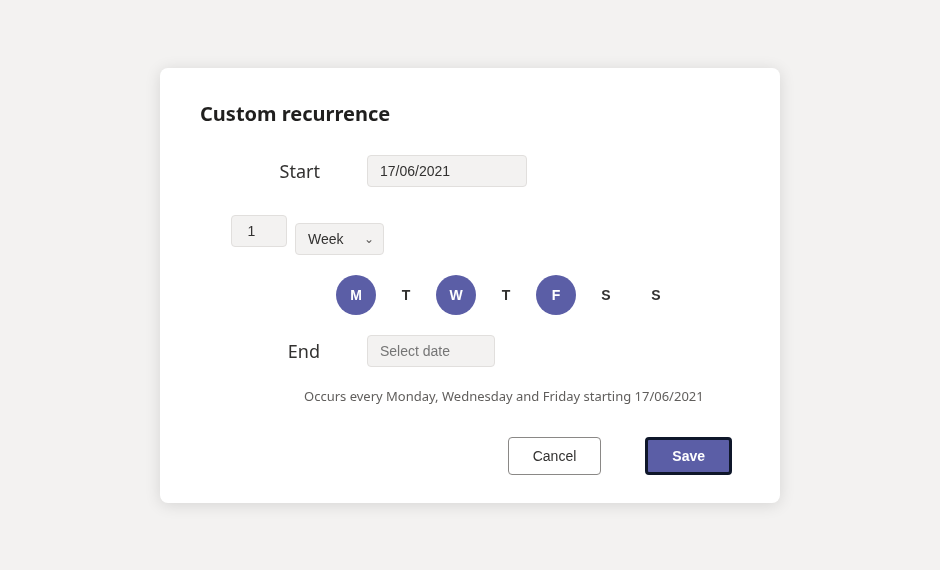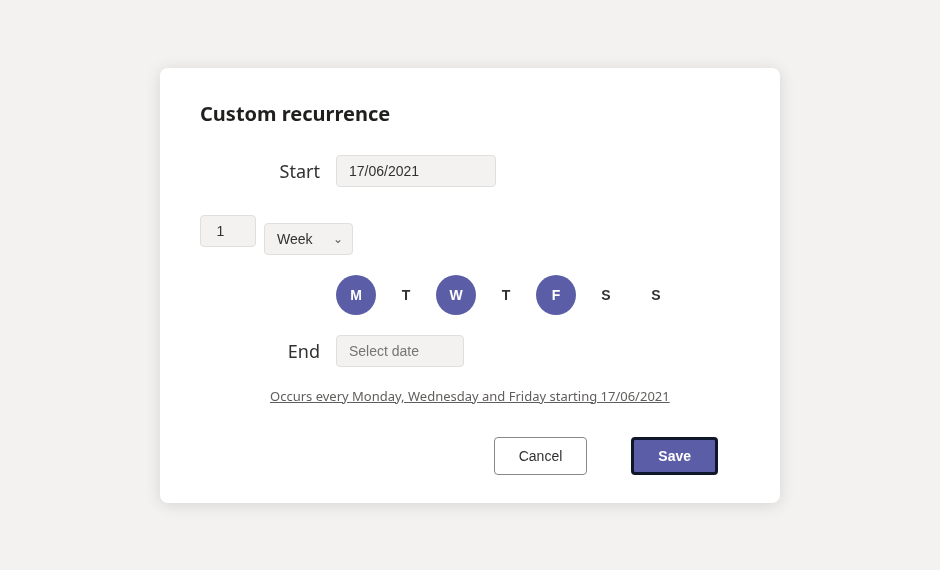--- a/index.html
+++ b/index.html
@@ -14,21 +14,21 @@
       align-items: center;
       justify-content: center;
       width: 940px;
       height: 570px;
       font-family: 'Segoe UI', system-ui, -apple-system, sans-serif;
     }
 
     .dialog {
       background: #ffffff;
       border-radius: 8px;
-      padding: 32px 62px 28px 40px;
+      padding: 32px 48px 28px 40px;
       width: 620px;
       box-shadow: 0 2px 16px rgba(0,0,0,0.12);
     }
 
     .dialog-title {
       font-size: 20px;
       font-weight: 700;
       color: #201f1e;
       margin-bottom: 28px;
     }
@@ -48,20 +48,21 @@
     }
 
     .input-box {
       background: #f3f2f1;
       border: 1px solid #e1dfdd;
       border-radius: 4px;
       padding: 7px 12px;
       font-size: 14px;
       color: #323130;
       outline: none;
+      margin-left: 31px;
     }
 
     .start-input {
       width: 160px;
     }
 
     .repeat-number {
       width: 56px;
       text-align: center;
       margin-right: 8px;
@@ -127,23 +128,22 @@
     }
 
     .end-input {
       width: 128px;
       color: #a19f9d;
     }
 
     .occurrence-text {
       font-size: 13px;
       color: #605e5c;
-      margin-left: 70px;
+      margin-left: 104px;
       margin-bottom: 32px;
-      text-decoration: underline;
     }
 
     .button-row {
       display: flex;
       justify-content: flex-end;
       gap: 12px;
     }
 
     .btn-cancel {
       background: #ffffff;

